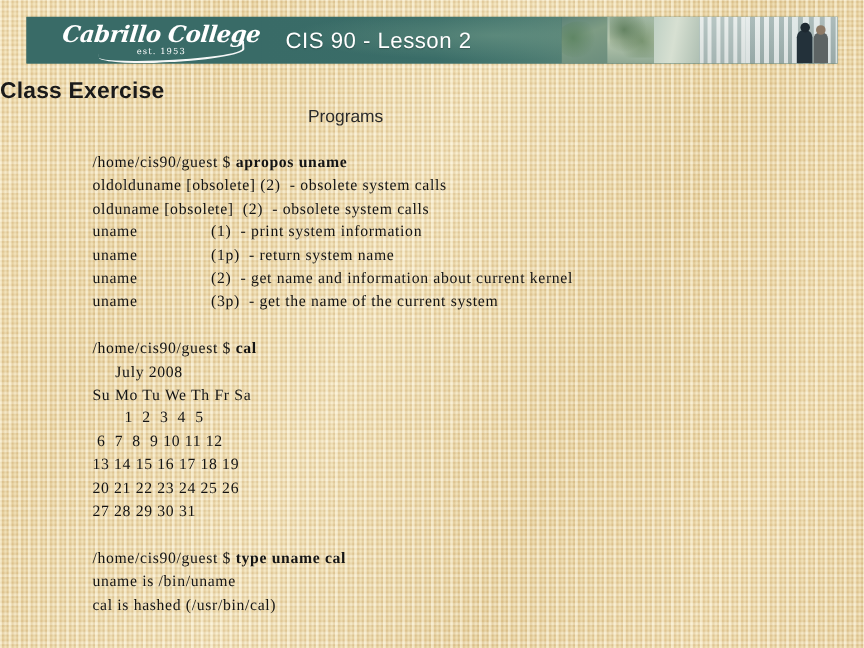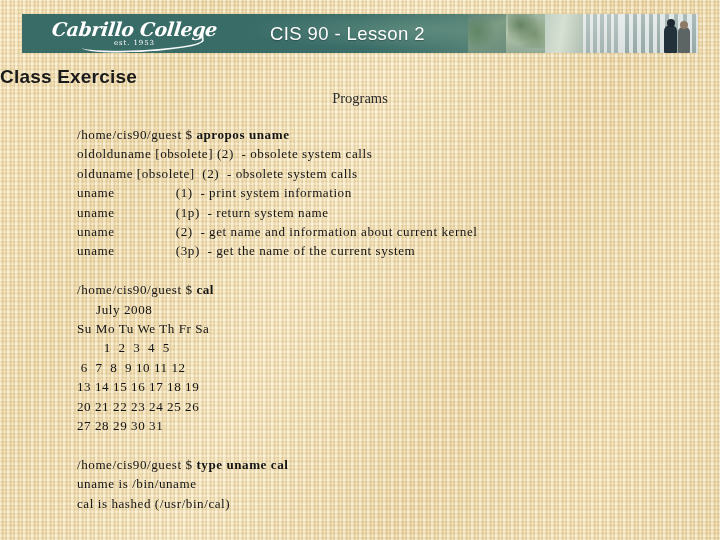--- a/index.html
+++ b/index.html
@@ -108,21 +108,21 @@
   .banner-title-zone {
     flex: 1 1 auto;
     position: relative;
     background:
       radial-gradient(ellipse at 78% 40%, rgba(120,160,140,0.45) 0%, rgba(57,107,103,0) 62%),
       linear-gradient(90deg, #396b67 0%, #3a6d68 58%, #46776f 82%, #527f74 100%);
     display: flex;
     align-items: center;
   }
   .banner-title {
-    margin-left: 52px;
+    margin-left: 20px;
     color: #ffffff;
     font-size: 18.5px;
     font-family: "Liberation Sans", sans-serif;
     letter-spacing: 0.4px;
     white-space: nowrap;
     text-shadow: 0 1px 1px rgba(0,0,0,0.28);
   }
   .banner-photos {
     flex: 0 0 230px;
     display: flex;
@@ -191,25 +191,25 @@
     width: 720px;
     color: #1a1a1a;
     font-size: 19px;
     font-weight: bold;
     font-family: "Liberation Sans", sans-serif;
     letter-spacing: 0.2px;
   }
   .slide-subtitle {
     position: absolute;
     left: 0; top: 90px;
-    width: 720px;
+    width: 576px;
     text-align: center;
     color: #2b2b2b;
     font-size: 14.5px;
-    font-family: Liberation Serif, serif;
+    font-family: Liberation Sans, sans-serif;
   }
 
   
   .transcript {
     position: absolute;
     left: 30px;
     top: 125px;
     width: 676px;
     color: #141414;
     font-family: Liberation Serif, serif;

